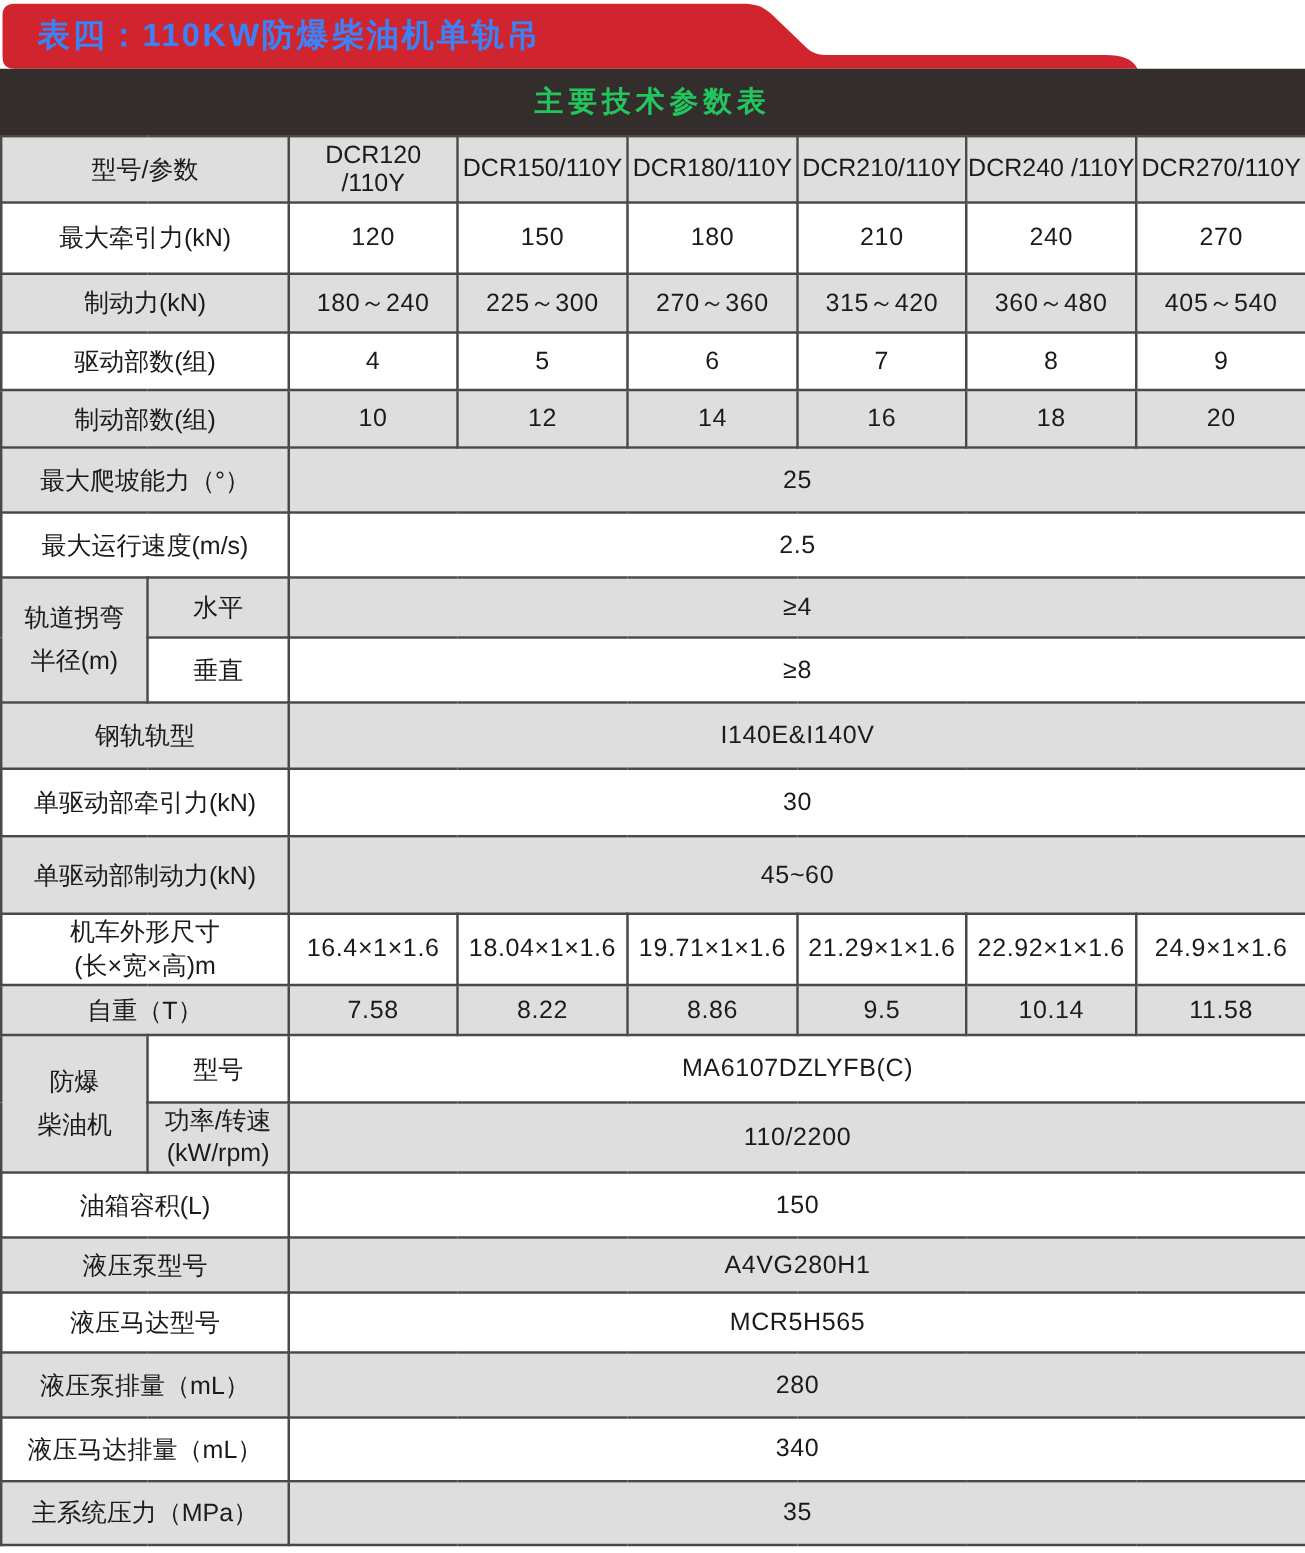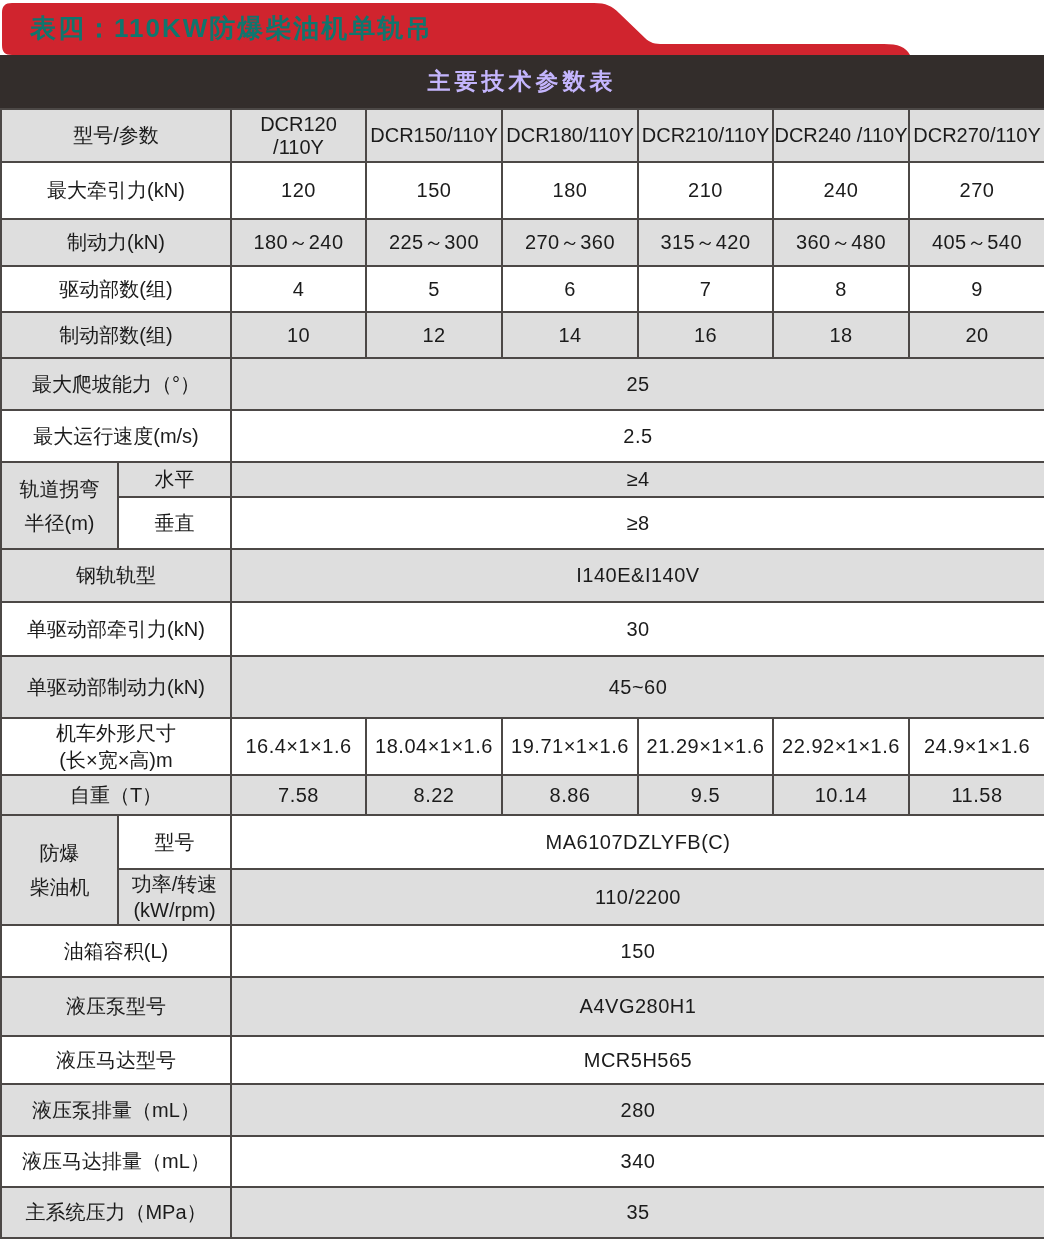--- a/index.html
+++ b/index.html
@@ -13,27 +13,27 @@
   html,body{margin:0;padding:0}
   body{
     width:1044px;height:1242px;
     font-family:"Liberation Sans","DejaVu Sans",sans-serif;
     background:#fff;color:var(--text);
   }
   .hero{position:relative;width:1044px;height:108px;background:#fff;overflow:hidden}
   .ribbon{position:absolute;top:0;left:0;display:block}
   .banner-title{
     position:absolute;top:11px;left:30px;
-    font-size:26px;font-weight:bold;color:#0f766e;letter-spacing:2px;
+    font-size:26px;font-weight:bold;color:#3b82f6;letter-spacing:2px;
   }
   .subheader{
     position:absolute;left:0;bottom:0;width:100%;height:53px;
     background:var(--header-dark);
     display:flex;align-items:center;justify-content:center;
-    color:#c4b5fd;font-size:23px;font-weight:bold;letter-spacing:4px;
+    color:#22c55e;font-size:23px;font-weight:bold;letter-spacing:4px;
   }
   table.spec{
     border-collapse:collapse;table-layout:fixed;width:1044px;
   }
   .spec td,.spec th{
     border:2px solid var(--border);
     text-align:center;vertical-align:middle;
     padding:0;font-size:20px;font-weight:normal;color:var(--text);
     overflow:hidden;
   }
@@ -124,21 +124,21 @@
     <tr class="g" style="height:52px">
       <td colspan="2">最大爬坡能力（°）</td>
       <td colspan="6" class="val">25</td>
     </tr>
 
     <tr style="height:52px">
       <td colspan="2">最大运行速度(m/s)</td>
       <td colspan="6" class="val">2.5</td>
     </tr>
 
-    <tr class="g" style="height:35px">
+    <tr class="g" style="height:48px">
       <td rowspan="2" class="cw">
         <div class="stack2">
           <span>轨道拐弯</span>
           <span>半径(m)</span>
         </div>
       </td>
       <td>水平</td>
       <td colspan="6" class="val">≥4</td>
     </tr>
 
@@ -202,21 +202,21 @@
         <span>(kW/rpm)</span>
       </td>
       <td colspan="6" class="val">110/2200</td>
     </tr>
 
     <tr style="height:52px">
       <td colspan="2">油箱容积(L)</td>
       <td colspan="6" class="val">150</td>
     </tr>
 
-    <tr class="g" style="height:59px">
+    <tr class="g" style="height:44px">
       <td colspan="2">液压泵型号</td>
       <td colspan="6" class="val">A4VG280H1</td>
     </tr>
 
     <tr style="height:48px">
       <td colspan="2">液压马达型号</td>
       <td colspan="6" class="val">MCR5H565</td>
     </tr>
 
     <tr class="g" style="height:52px">

